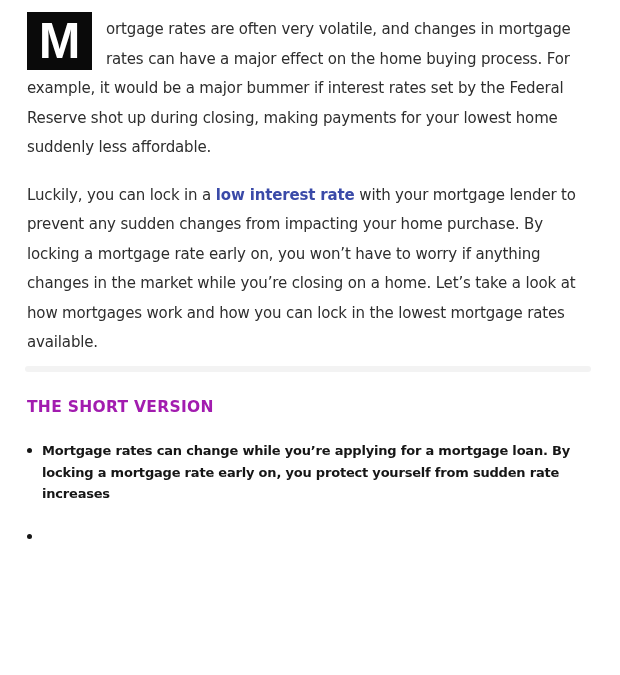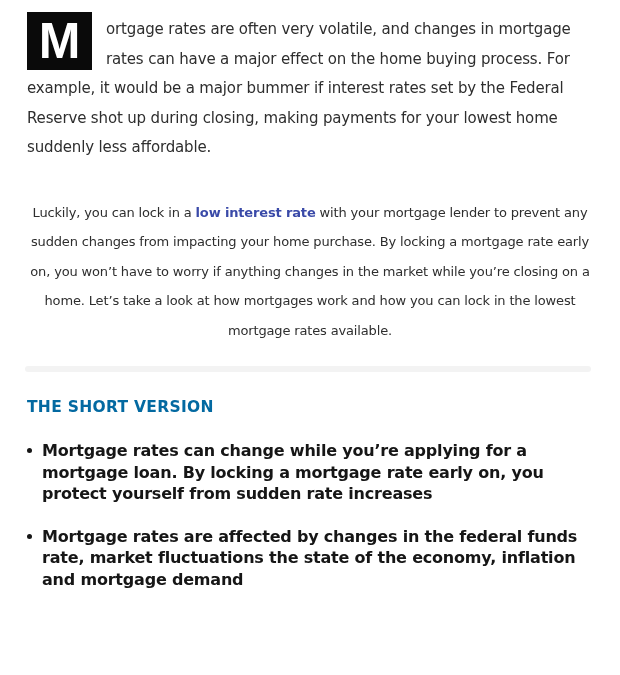--- a/index.html
+++ b/index.html
@@ -37,26 +37,25 @@
       margin: -3px 14px 0 0;
       background: #0a0a0a;
       color: #ffffff;
       font-family: "Liberation Sans", sans-serif;
       font-weight: bold;
       font-size: 50px;
       line-height: 58px;
       text-align: center;
     }
     .para2 {
-      margin: 35px 0 0 0;
-      font-size: 13px;
+      margin: 18px 0 0 0;
+      font-size: 15px;
       line-height: 29.5px;
       color: #2e2e2e;
       letter-spacing: -0.15px;
-      text-align: center;
     }
     .link {
       color: #3a4aa8;
       font-weight: bold;
       text-decoration: none;
     }
     .divider {
       position: absolute;
       left: 25px;
       top: 366px;
@@ -70,34 +69,34 @@
       left: 27px;
       top: 398px;
       width: 570px;
     }
     .section-title {
       margin: 0;
       font-family: "DejaVu Sans", sans-serif;
       font-weight: bold;
       font-size: 15.5px;
       letter-spacing: 0.3px;
-      color: #0369a1;
+      color: #a21caf;
     }
     .bullets {
       list-style: none;
       margin: 24px 0 0 0;
       padding: 0;
     }
     .bullet-item {
       position: relative;
       padding-left: 15px;
       margin-bottom: 21px;
       font-family: "DejaVu Sans", sans-serif;
       font-weight: bold;
-      font-size: 16px;
+      font-size: 13px;
       line-height: 21.5px;
       color: #161616;
       letter-spacing: -0.2px;
     }
     .bullet-dot {
       position: absolute;
       left: 0;
       top: 8px;
       width: 5px;
       height: 5px;
@@ -121,16 +120,15 @@
 
 <div class="short-version">
   <h2 class="section-title">THE SHORT VERSION</h2>
   <ul class="bullets">
     <li class="bullet-item">
       <span class="bullet-dot"></span>
       <span>Mortgage rates can change while you’re applying for a mortgage loan. By locking a mortgage rate early on, you protect yourself from sudden rate increases</span>
     </li>
     <li class="bullet-item">
       <span class="bullet-dot"></span>
-      <span>Mortgage rates are affected by changes in the federal funds rate, market fluctuations the state of the economy, inflation and mortgage demand</span>
     </li>
   </ul>
 </div>
 
 </body></html>

